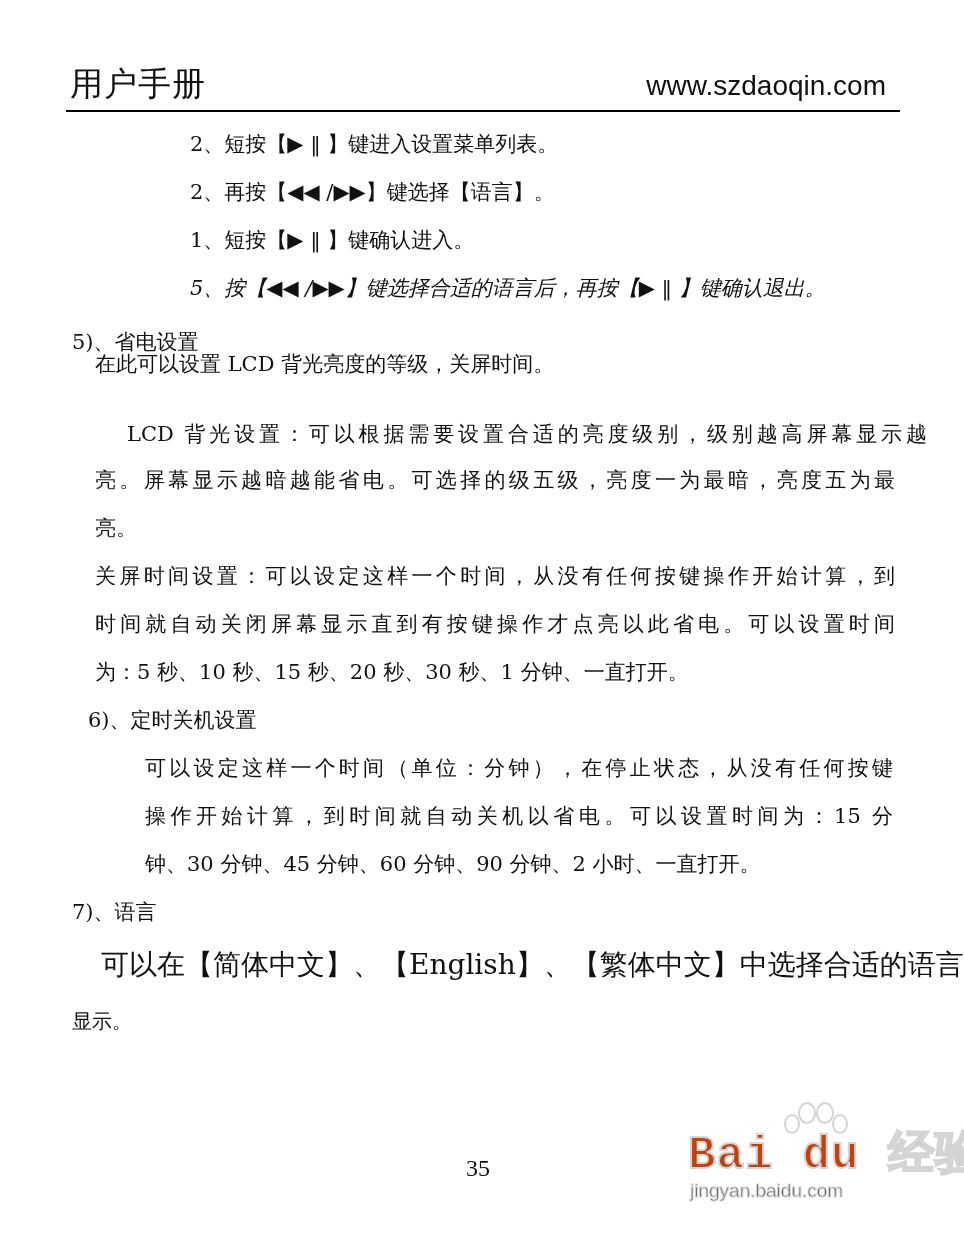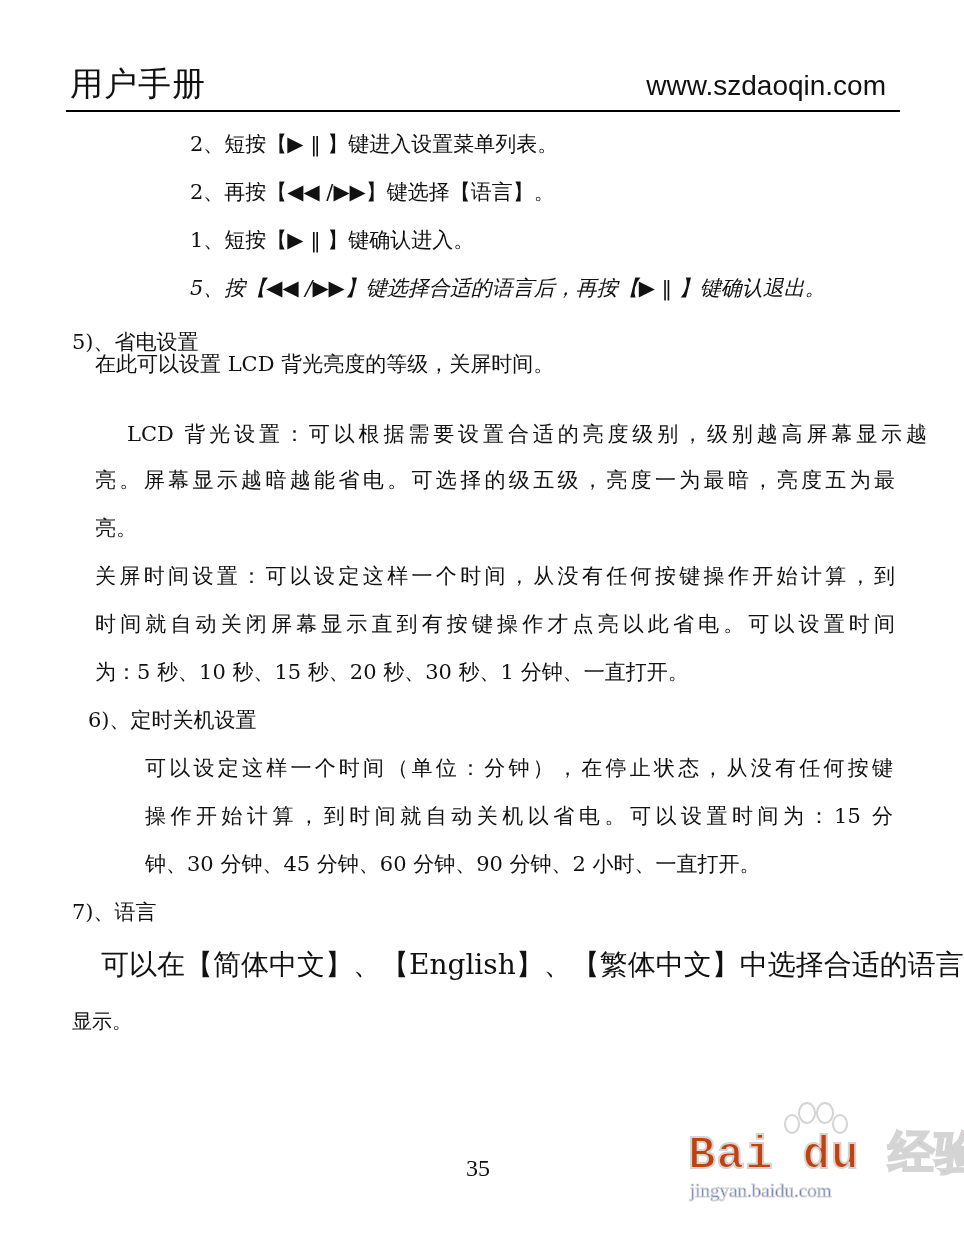--- a/index.html
+++ b/index.html
@@ -10,22 +10,22 @@
   .header-url { right:78px; top:70px; font-size:28px; font-family:"Liberation Sans", sans-serif; }
   .header-rule { left:66px; top:110px; width:834px; height:2px; background:#000; }
   .line { font-size:21px; }
   .sans { font-family:"Liberation Sans", "DejaVu Sans", sans-serif; }
   .justify { display:block; width:800px; text-align:justify; text-align-last:justify; }
   .page-num { left:466px; top:1155px; font-size:24px; font-family:"Liberation Serif", serif; }
   .watermark { left:688px; top:1100px; width:220px; height:110px; color:#dcdcdc; }
   .wm-logo { position:absolute; left:0; top:22px; font-size:46px; font-weight:bold;
              font-family:Liberation Mono, monospace; color:#c2410c;
              -webkit-text-stroke:2px #d4d4d4; letter-spacing:1px; }
-  .wm-sub { position:absolute; left:2px; top:80px; font-size:19px; font-family:Liberation Serif, serif;
-            color:#1d4ed8; -webkit-text-stroke:1px #d0d0d0; }
+  .wm-sub { position:absolute; left:2px; top:80px; font-size:19px; font-family:Liberation Sans, sans-serif;
+            color:#404040; -webkit-text-stroke:1px #d0d0d0; }
   .paw { position:absolute; left:88px; top:0px; width:70px; height:40px; }
   .paw span { position:absolute; border:2px solid #d4d4d4; border-radius:50%; background:#fff; }
 </style>
 </head>
 <body>
 
 <div class="abs header-title">用户手册</div>
 <div class="abs header-url sans">www.szdaoqin.com</div>
 <div class="abs header-rule"></div>
 

